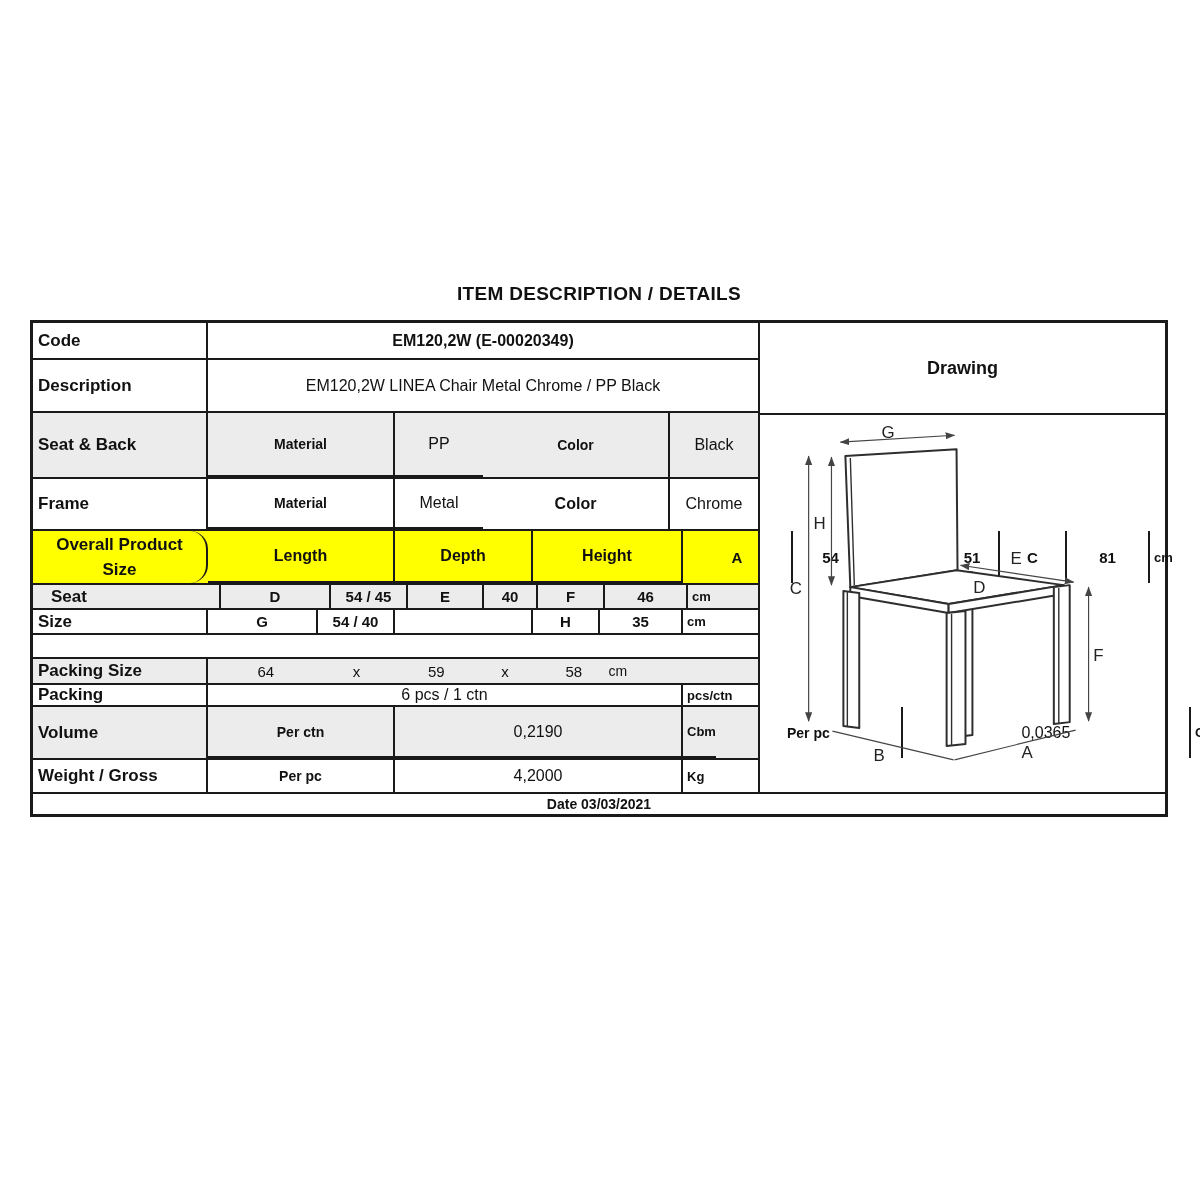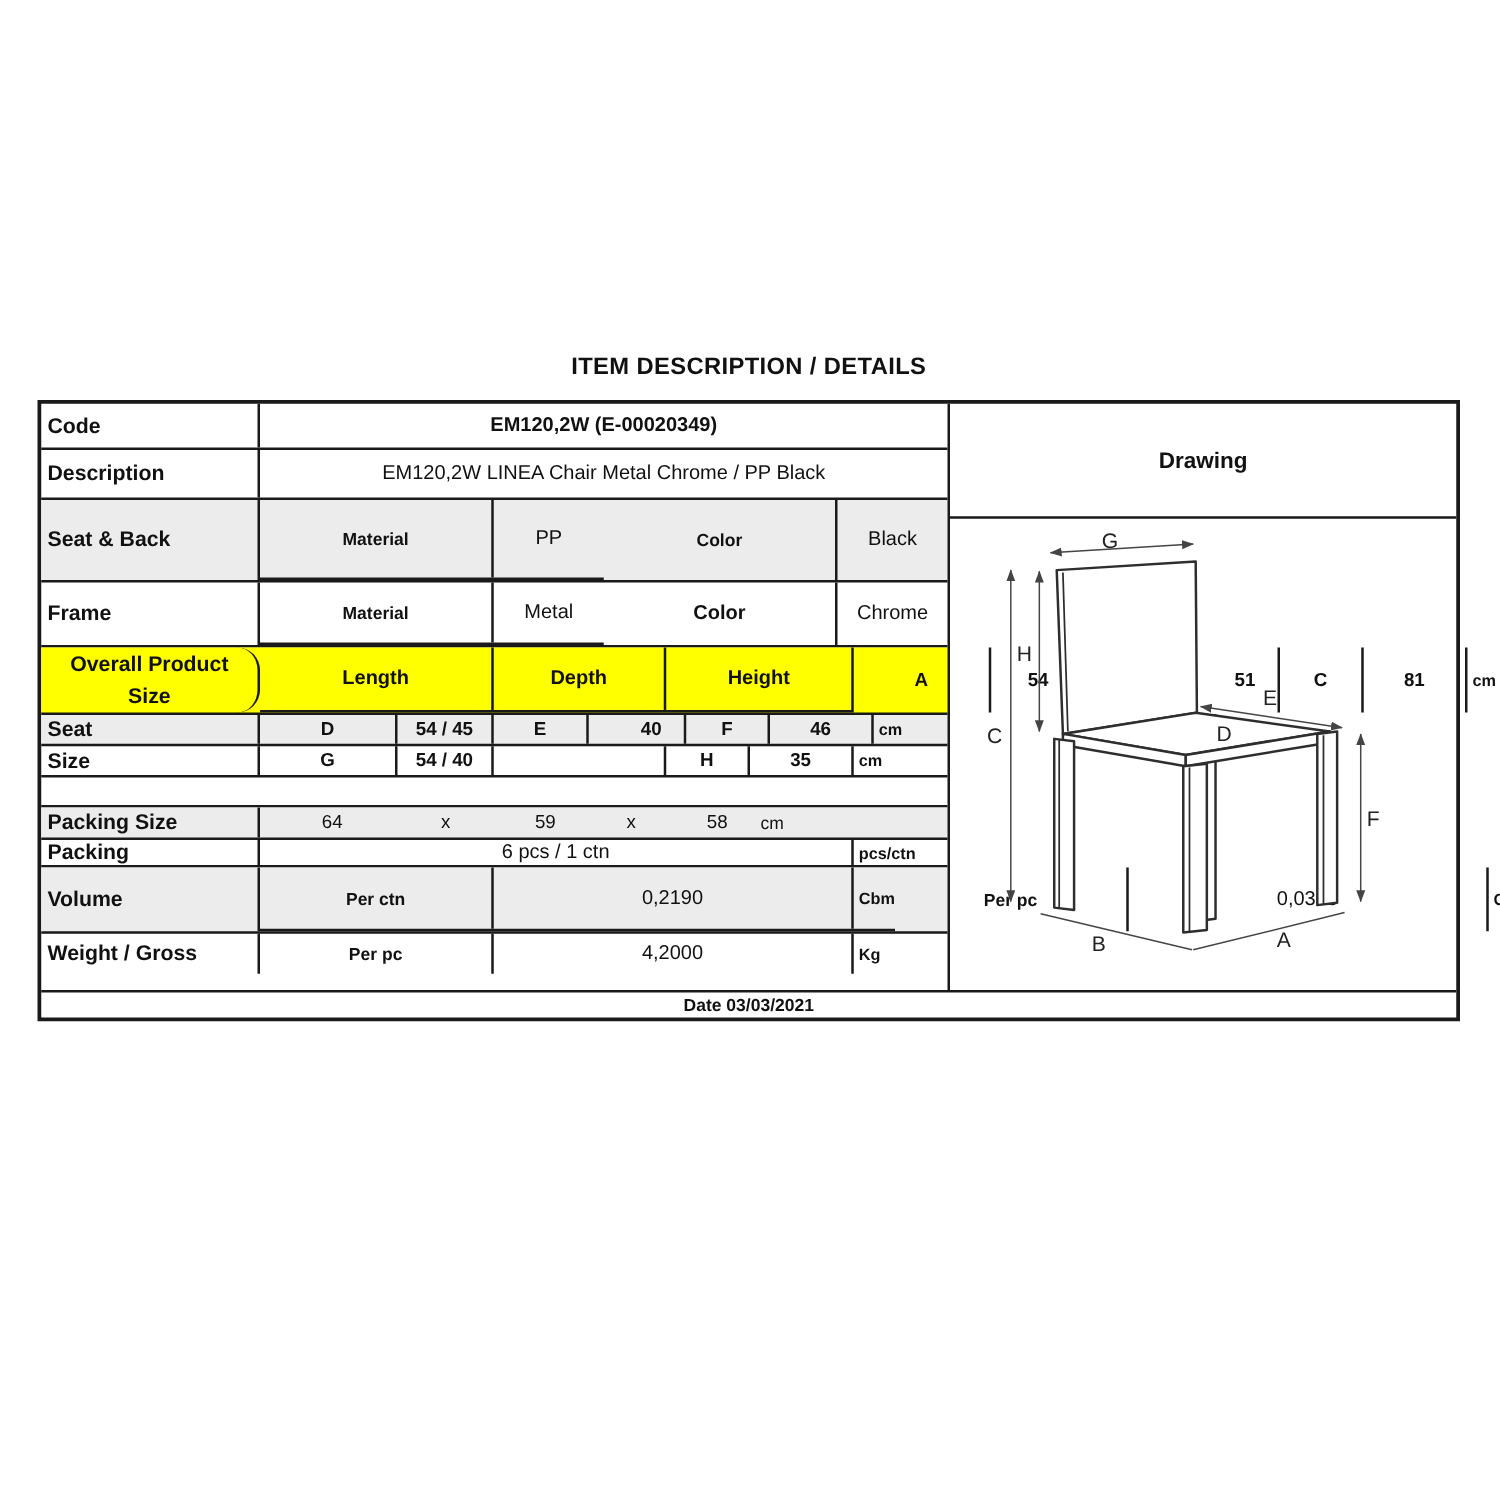--- a/index.html
+++ b/index.html
@@ -15,31 +15,31 @@
   .row,.section{display:flex;border-bottom:2px solid #1a1a1a;box-sizing:border-box;flex:none;}
   .row:last-child,.section:last-child{border-bottom:none;}
   .sub{flex:1;display:flex;flex-direction:row;}
   .srow{display:flex;flex:1;border-bottom:2px solid #1a1a1a;box-sizing:border-box;}
   .srow:last-child{border-bottom:none;border-radius:14px;}
   .c{border-right:2px solid #1a1a1a;box-sizing:border-box;display:flex;align-items:center;justify-content:center;overflow:hidden;}
   .nr{border-right:none;}
   
   .w-label{width:175px;flex:none;}
   .w-c1{width:110px;flex:none;} .w-c2{width:77px;flex:none;}
-  .w-c3{width:76px;flex:none;}  .w-c4{width:54px;flex:none;margin-left:24px;}
+  .w-c3{width:76px;flex:none;}  .w-c4{width:54px;flex:none;}
   .w-c5{width:67px;flex:none;}  .w-c6{width:83px;flex:none;}
   .w-c7{flex:1;}
   .w-name{width:187px;flex:none;}
   .w-dep{width:138px;flex:none;} .w-hei{width:150px;flex:none;}
   .w-val{flex:1;}
   .w-v288{width:288px;flex:none;}
   .w-v475{width:475px;flex:none;}
   
-  .h-code{height:37px;} .h-desc{height:40px;} .h-sb{height:66px;} .h-frame{height:52px;}
-  .h-ovr{height:54px;}  .h-seat{height:25px;} .h-back{height:25px;} .h-spacer{height:24px;}
+  .h-code{height:37px;} .h-desc{height:53px;} .h-sb{height:66px;} .h-frame{height:52px;}
+  .h-ovr{height:54px;}  .h-seat{height:25px;padding-left:13px;} .h-back{height:25px;} .h-spacer{height:24px;}
   .h-psize{height:26px;} .h-pack{height:22px;} .h-vol{height:53px;} .h-weight{height:32px;}
   
   .lbl{font-weight:bold;font-size:17px;justify-content:flex-start;padding-left:5px;}
   .name{font-weight:bold;font-size:14px;}
   .name-lg{font-weight:bold;font-size:16px;}
   .val{font-size:16px;font-weight:normal;}
   .valb{font-size:16px;font-weight:bold;}
   .key{font-size:15px;font-weight:bold;}
   .hdr{font-size:16px;font-weight:bold;}
   .unit{font-weight:bold;font-size:13px;justify-content:flex-start;padding-left:4px;}

